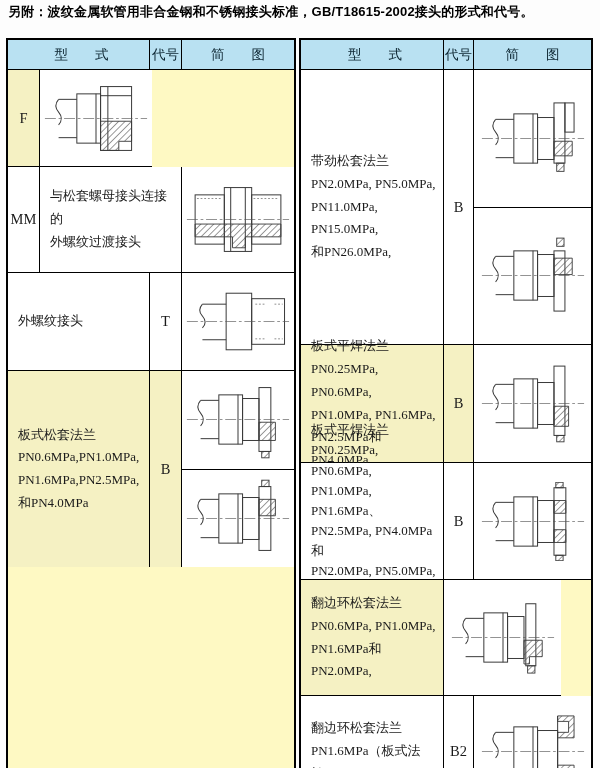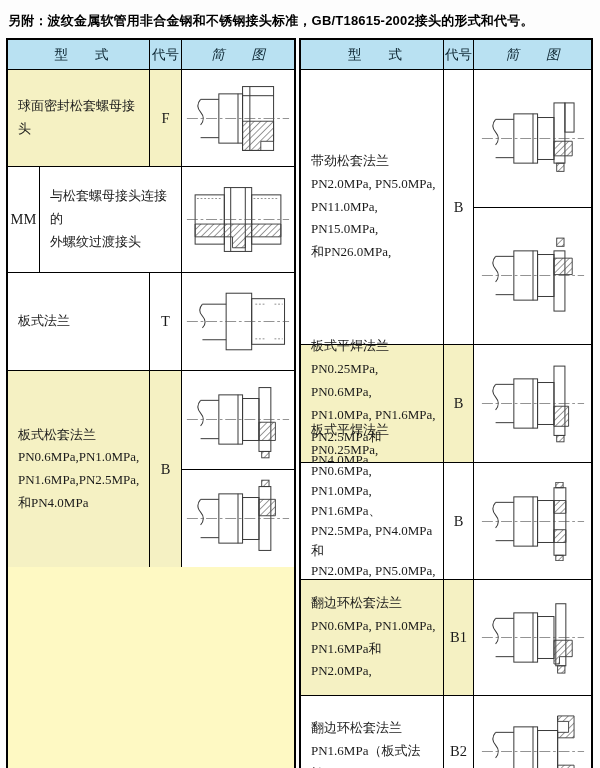--- a/index.html
+++ b/index.html
@@ -1,21 +1,21 @@
 <!DOCTYPE html>
 <html style="--header-bg: #b9e1f2; --highlight-bg: #f5f1c3;"><head>
 <meta charset="utf-8">
 <style>
   html,body{margin:0;padding:0;}
   body{
     width:600px;height:768px;background:#fdfdfd;position:relative;
     font-family:"Liberation Sans",sans-serif;color:#111;overflow:hidden;
   }
   .page-title{
-    position:absolute;top:12px;left:8px;font-size:13px;font-weight:700;
+    position:absolute;top:3px;left:8px;font-size:13px;font-weight:700;
     color:#000;letter-spacing:.2px;white-space:nowrap;
   }
   .tables{position:absolute;top:38px;left:6px;display:flex;gap:3px;}
   .tbl{border:2px solid #000;background:#fef9c3;display:flex;flex-direction:column;}
   .row{display:flex;flex:0 0 auto;}
   .cell{
     box-sizing:border-box;border-right:1px solid #000;border-bottom:1px solid #000;
     background:#fff;
   }
   .row .cell:last-child{border-right:none;}
@@ -30,21 +30,21 @@
   .c-type{
     display:flex;align-items:center;padding:6px 4px 6px 10px;
     font-family:"Liberation Serif","Liberation Sans",serif;
     font-size:13px;line-height:1.75;white-space:pre-line;color:#1a1a1a;
   }
   .c-code{
     display:flex;align-items:center;justify-content:center;
     font-family:Liberation Serif, serif;font-size:14.5px;color:#1a1a1a;
   }
   .hl .c-type,.hl .c-code{background:var(--highlight-bg,#f5f1c3);}
-  .c-diag{display:flex;flex-direction:column;padding:0;font-style:italic;}
+  .c-diag{display:flex;flex-direction:column;padding:0;}
   .dwg{flex:1 1 0;display:flex;align-items:center;justify-content:center;overflow:hidden;}
   .dwg + .dwg{border-top:1px solid #000;}
   
   .o{fill:none;stroke:#3a3a3a;stroke-width:1.1;}
   .d{fill:none;stroke:#666;stroke-width:.8;stroke-dasharray:2 2;}
   .cl{stroke:#555;stroke-width:.7;stroke-dasharray:12 3 3 3;fill:none;}
   .h{fill:url(#hx);stroke:#3a3a3a;stroke-width:1;}
 </style>
 </head>
 <body>
@@ -63,21 +63,20 @@
 
   <div class="tbl tblL">
     <div class="row head" style="height:30px">
       <div class="cell c-type">型　　式</div>
       <div class="cell c-code">代号</div>
       <div class="cell c-diag head-diag" style="flex-direction:row">简　　图</div>
     </div>
 
 
     <div class="row hl" style="height:97px">
-      <div class="cell c-type">球面密封松套螺母接头</div>
       <div class="cell c-code">F</div>
       <div class="cell c-diag">
         <div class="dwg">
             <svg viewBox="0 0 114 86" width="104" height="79" aria-hidden="true">
               <path class="o" d="M16 22 q-6 7 0 14 q6 7 0 14"></path>
               <line class="o" x1="16" y1="22" x2="36" y2="22"></line>
               <line class="o" x1="16" y1="64" x2="36" y2="64"></line>
               <rect class="o" x="36" y="16" width="26" height="54"></rect>
               <line class="o" x1="57" y1="16" x2="57" y2="70"></line>
               <rect class="o" x="62" y="8" width="34" height="70"></rect>
@@ -106,21 +105,21 @@
               <line class="d" x1="74" y1="20" x2="102" y2="20"></line>
               <path class="h" d="M10 48 h94 v14 h-39 v12 h-14 v-12 h-41 z"></path>
               <line class="cl" x1="1" y1="43" x2="113" y2="43"></line>
             </svg>
           </div>
       </div>
     </div>
 
 
     <div class="row" style="height:98px">
-      <div class="cell c-type">板式法兰</div>
+      <div class="cell c-type">外螺纹接头</div>
       <div class="cell c-code">T</div>
       <div class="cell c-diag">
         <div class="dwg">
             <svg viewBox="0 0 114 86" width="104" height="79" aria-hidden="true">
               <path class="o" d="M18 24 q-6 7 0 13 q6 7 0 13"></path>
               <line class="o" x1="18" y1="24" x2="44" y2="24"></line>
               <line class="o" x1="18" y1="63" x2="44" y2="63"></line>
               <rect class="o" x="44" y="12" width="28" height="62"></rect>
               <rect class="o" x="72" y="18" width="36" height="50"></rect>
               <line class="d" x1="76" y1="24" x2="86" y2="24"></line>
@@ -267,21 +266,20 @@
               <line class="cl" x1="1" y1="43" x2="113" y2="43"></line>
             </svg>
           </div>
       </div>
     </div>
 
     <div class="row hl" style="height:116px">
       <div class="cell c-type">翻边环松套法兰
 PN0.6MPa, PN1.0MPa,
 PN1.6MPa和PN2.0MPa,</div>
-      <div class="cell c-code">B1</div>
       <div class="cell c-diag">
         <div class="dwg">
             <svg viewBox="0 0 114 86" width="104" height="79" aria-hidden="true">
               <path class="o" d="M16 22 q-6 7 0 14 q6 7 0 14"></path>
               <line class="o" x1="16" y1="22" x2="36" y2="22"></line>
               <line class="o" x1="16" y1="64" x2="36" y2="64"></line>
               <rect class="o" x="36" y="16" width="26" height="54"></rect>
               <line class="o" x1="57" y1="16" x2="57" y2="70"></line>
               <rect class="o" x="62" y="20" width="18" height="46"></rect>
               <rect class="o" x="82" y="6" width="11" height="68"></rect>

